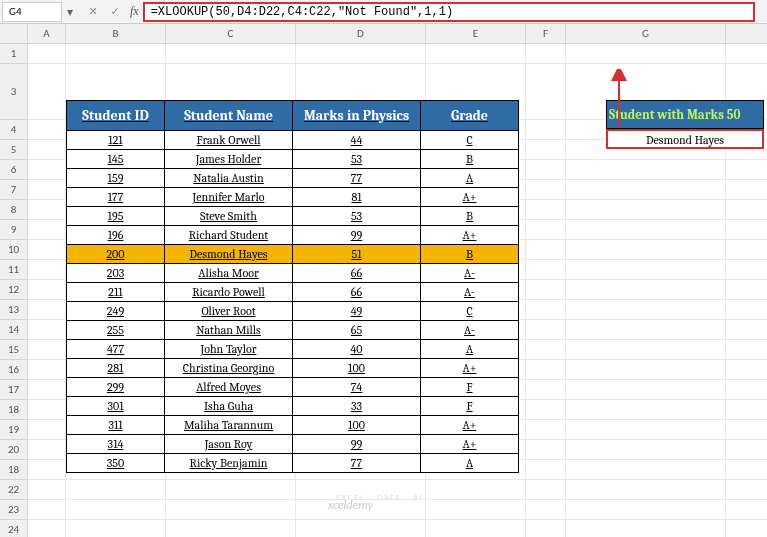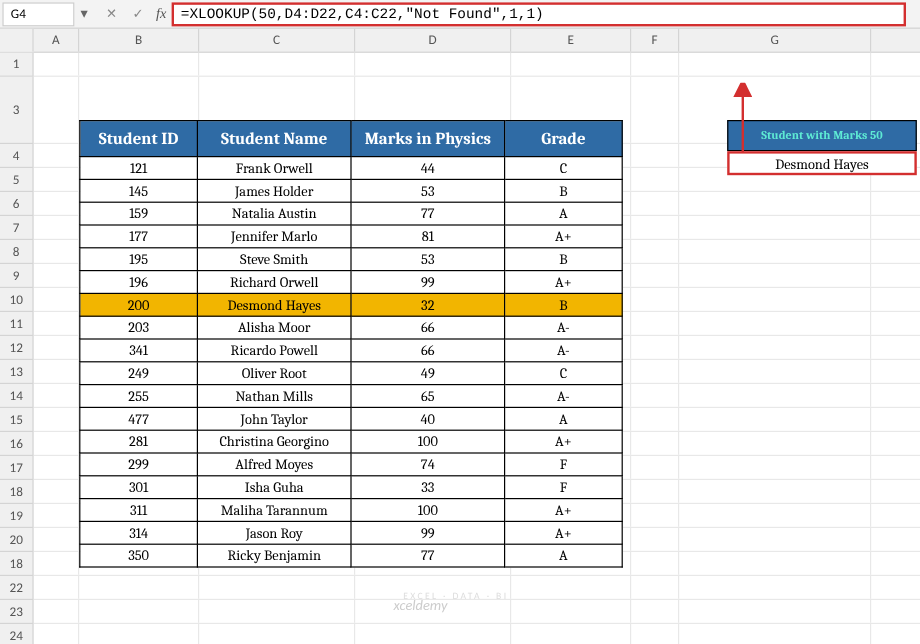--- a/index.html
+++ b/index.html
@@ -29,28 +29,28 @@
     .row-headers { width: 28px; }
     .row-h { height: 20px; border-bottom: 1px solid #d4d4d4; border-right: 1px solid #d4d4d4; background: #f0f0f0; text-align: center; font-size: 11px; color: #555; line-height: 20px; }
     .row-h.tall { height: 56px; line-height: 56px; }
     
     .cells { position: relative; flex: 1; }
     .gridlines { position: absolute; inset: 0; }
     .gl-row { height: 20px; border-bottom: 1px solid #e8e8e8; display: flex; }
     .gl-row.tall { height: 56px; }
     .gl-cell { border-right: 1px solid #e8e8e8; height: 100%; }
     
-    .data-table { position: absolute; top: 56px; left: 38px; border: 1px solid #000; border-collapse: collapse; }
+    .data-table { position: absolute; top: 56px; left: 38px; border: 1px solid #000; border-collapse: collapse; text-decoration: underline; }
     .data-table th { background: #2f6ba5; color: #fff; font-weight: bold; font-family: 'Cambria', Georgia, serif; font-size: 14px; padding: 6px 4px; border: 1px solid #000; text-align: center; }
     .data-table th:nth-child(1){width:98px;} .data-table th:nth-child(2){width:128px;} .data-table th:nth-child(3){width:128px;} .data-table th:nth-child(4){width:98px;}
     .data-table td { border: 1px solid #000; text-align: center; font-size: 12px; height: 19px; background: #fff; font-family: 'Cambria', Georgia, serif; }
     .data-table tr.hl td { background: #f2b500; }
     
     .result-box { position: absolute; top: 56px; left: 578px; width: 158px; }
-    .result-header { background: #2f6ba5; color: #5eead4; font-weight: bold; font-family: 'Cambria', Georgia, serif; font-size: 10px; padding: 6px 2px; border: 1px solid #000; text-align: center; }
+    .result-header { background: #2f6ba5; color: #bef264; font-weight: bold; font-family: 'Cambria', Georgia, serif; font-size: 13px; padding: 6px 2px; border: 1px solid #000; }
     .result-cell { border: 2px solid #d32f2f; text-align: center; font-size: 12px; height: 20px; line-height: 18px; background: #fff; font-family: 'Cambria', Georgia, serif; }
     
     .arrow { position: absolute; top: 25px; left: 579px; pointer-events: none; }
     
     .watermark { position: absolute; top: 454px; left: 300px; color: #ccc; font-size: 12px; font-style: italic; pointer-events: none; }
     .watermark2 { position: absolute; top: 448px; left: 308px; color: #ddd; font-size: 8px; letter-spacing: 2px; pointer-events: none; }
   </style>
 </head>
 <body>
 
@@ -353,38 +353,38 @@
               <td>A+</td>
             </tr>
             <tr>
               <td>195</td>
               <td>Steve Smith</td>
               <td>53</td>
               <td>B</td>
             </tr>
             <tr>
               <td>196</td>
-              <td>Richard Orwell</td>
+              <td>Richard Student</td>
               <td>99</td>
               <td>A+</td>
             </tr>
             <tr class="hl">
               <td>200</td>
               <td>Desmond Hayes</td>
-              <td>32</td>
+              <td>51</td>
               <td>B</td>
             </tr>
             <tr>
               <td>203</td>
               <td>Alisha Moor</td>
               <td>66</td>
               <td>A-</td>
             </tr>
             <tr>
-              <td>341</td>
+              <td>211</td>
               <td>Ricardo Powell</td>
               <td>66</td>
               <td>A-</td>
             </tr>
             <tr>
               <td>249</td>
               <td>Oliver Root</td>
               <td>49</td>
               <td>C</td>
             </tr>

